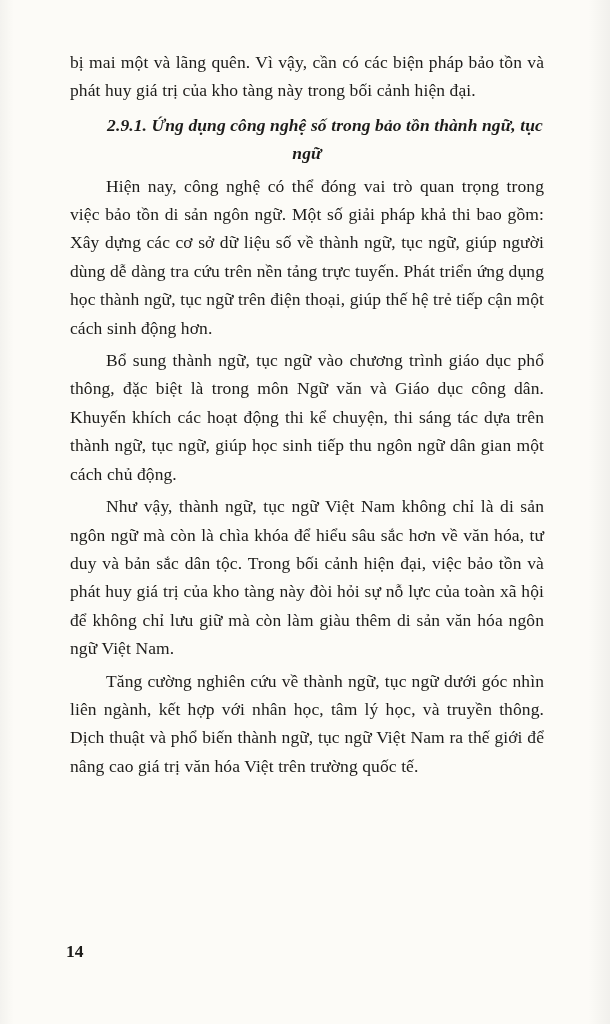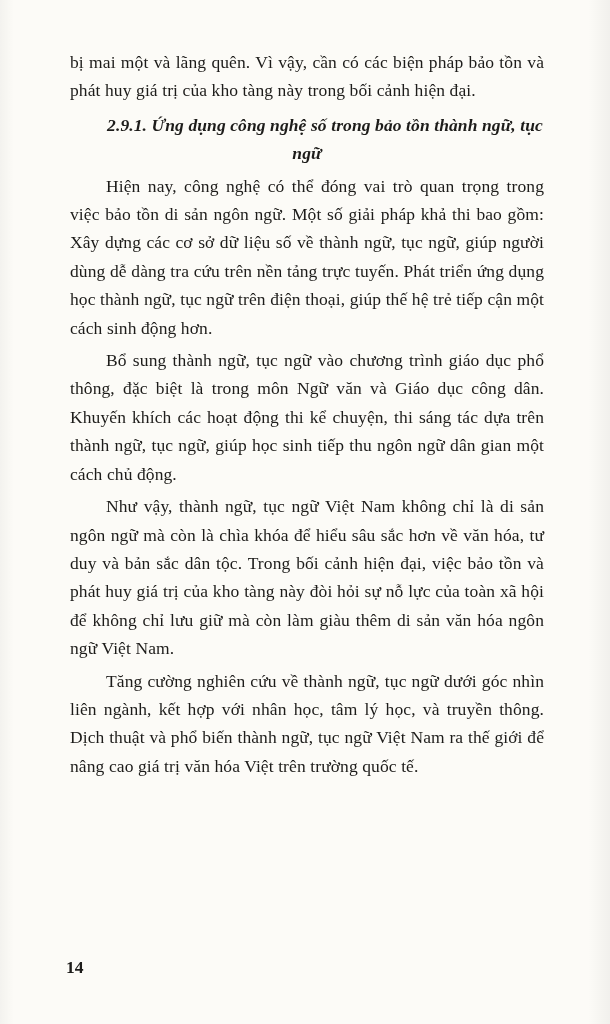--- a/index.html
+++ b/index.html
@@ -39,21 +39,21 @@
   .block.heading {
     font-style: italic;
     font-weight: bold;
     text-indent: 36px;
     text-align: center;
     padding-top: 2px;
   }
   .page-number {
     position: absolute;
     left: 66px;
-    bottom: 46px;
+    bottom: 62px;
     font-size: 17.5px;
     font-weight: bold;
     color: #1d1c1a;
     margin-top: 16px;
   }
 </style>
 </head>
 <body>
 
 <div class="scan-page">

